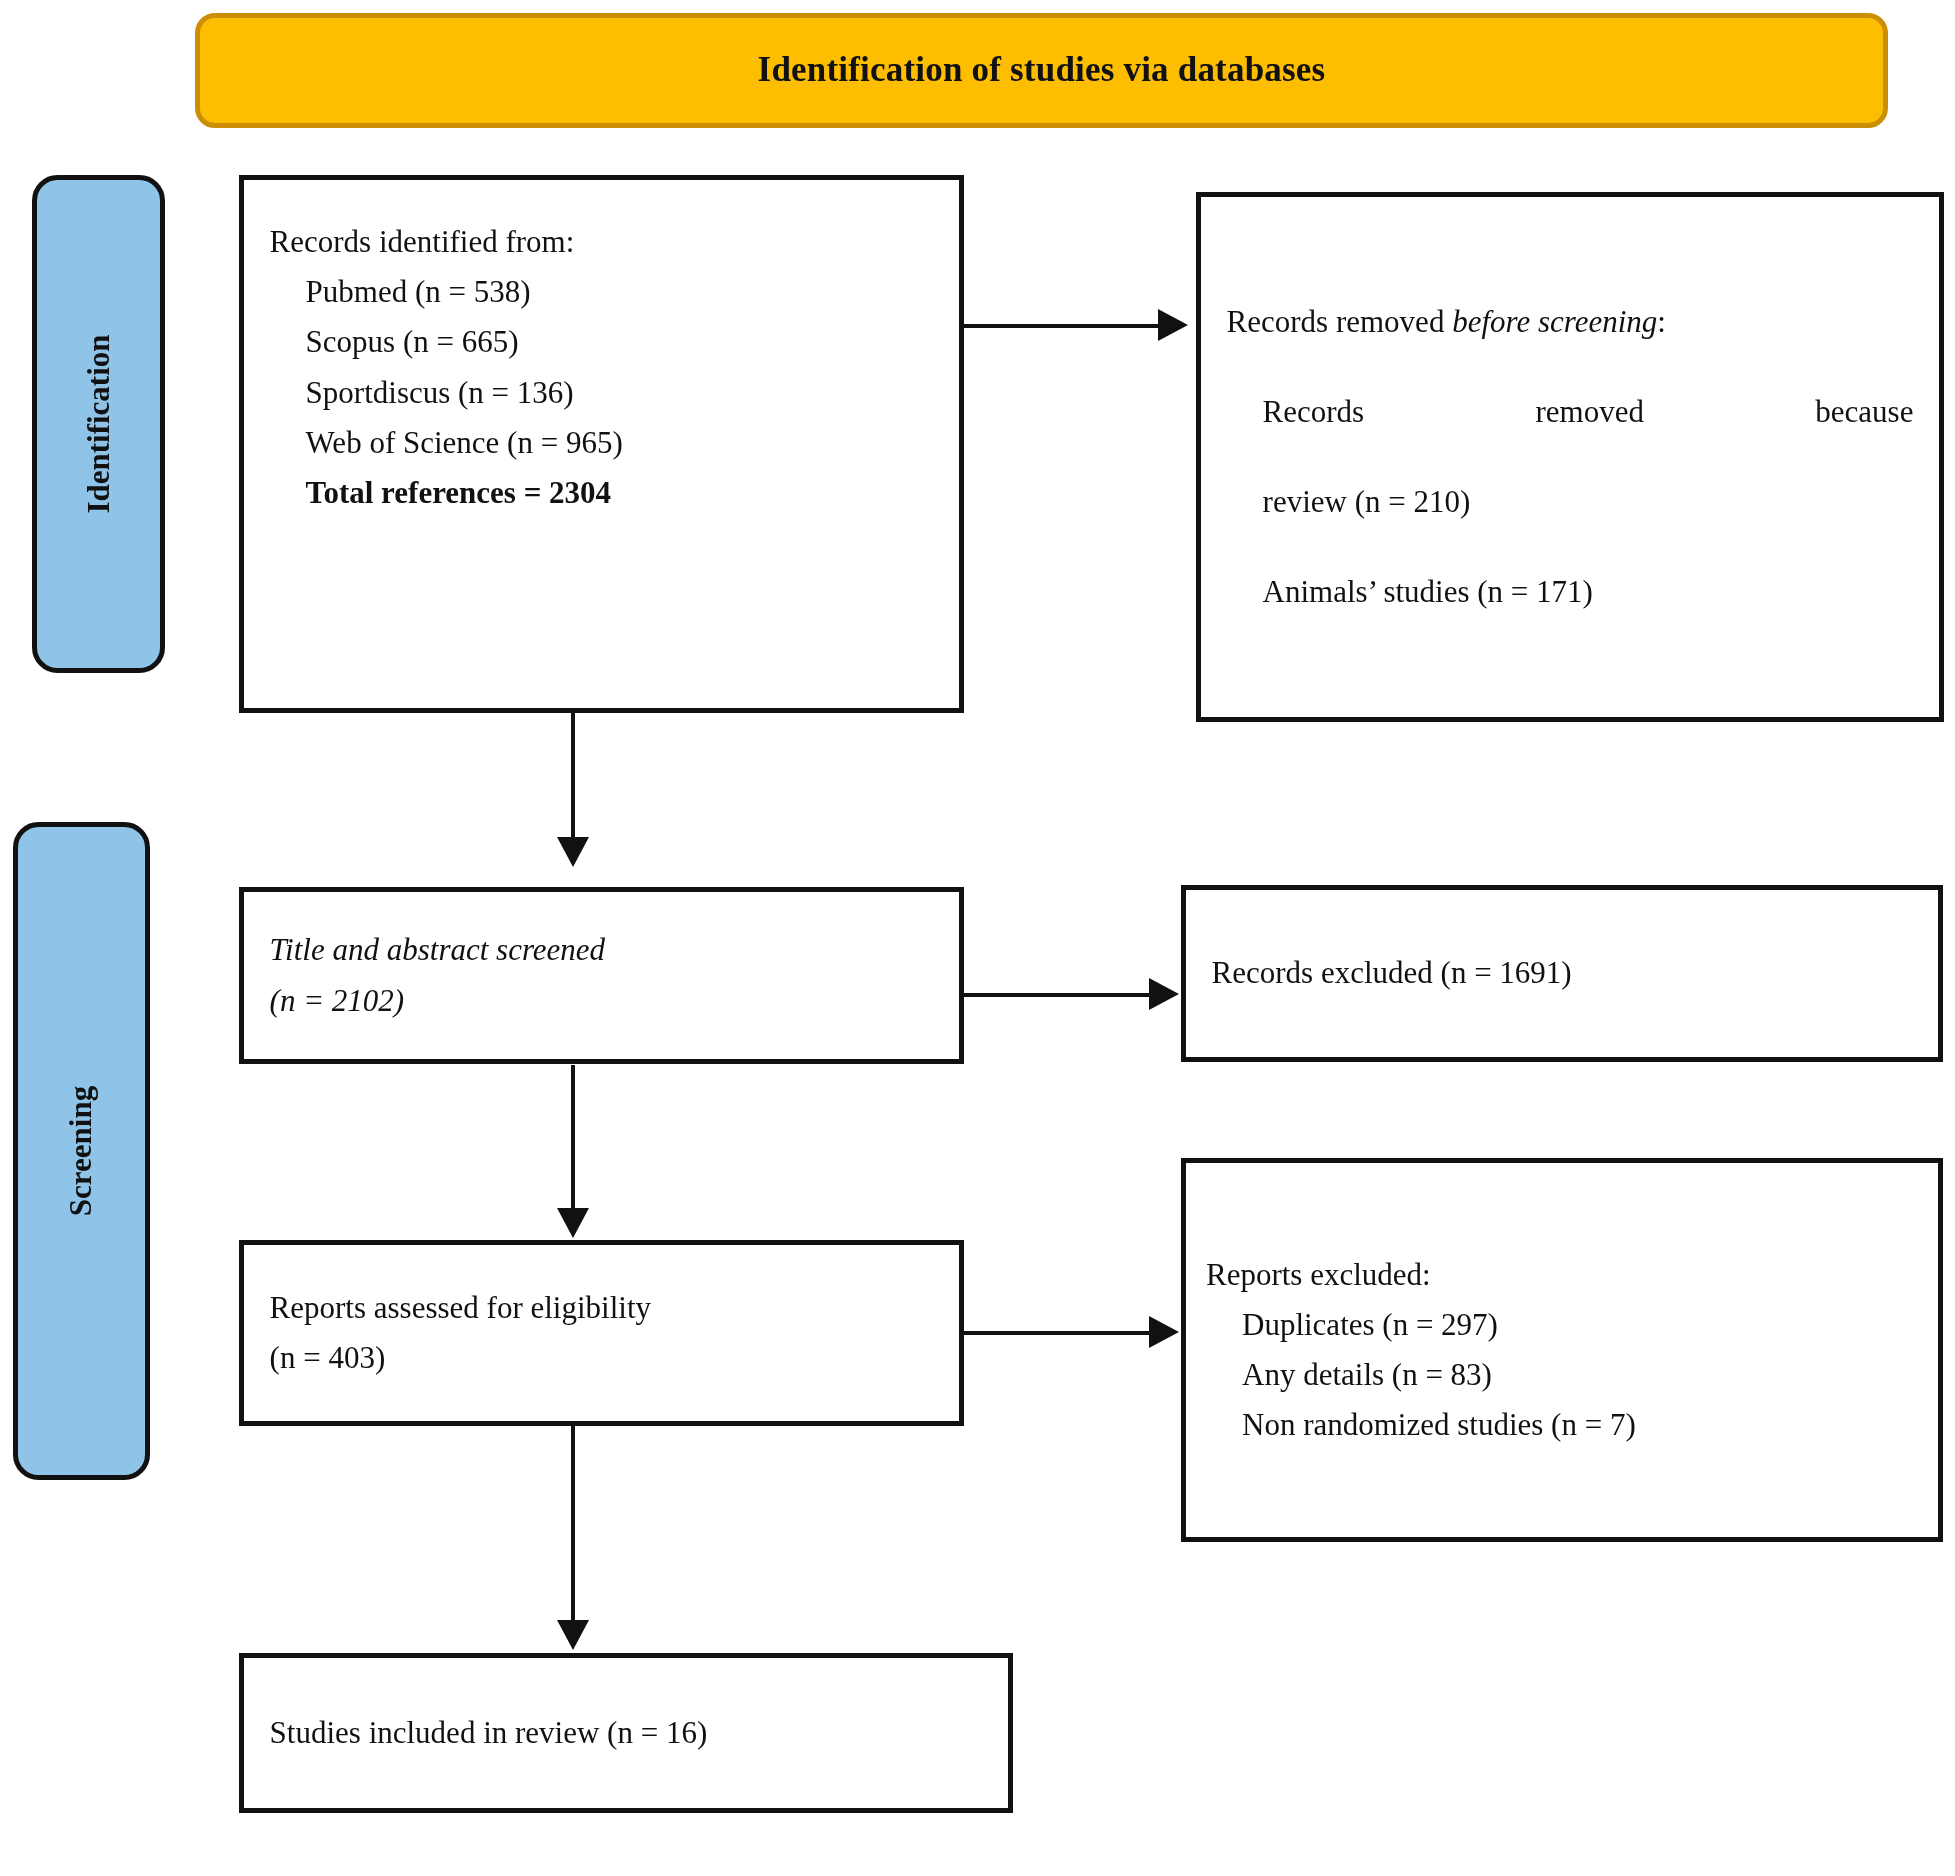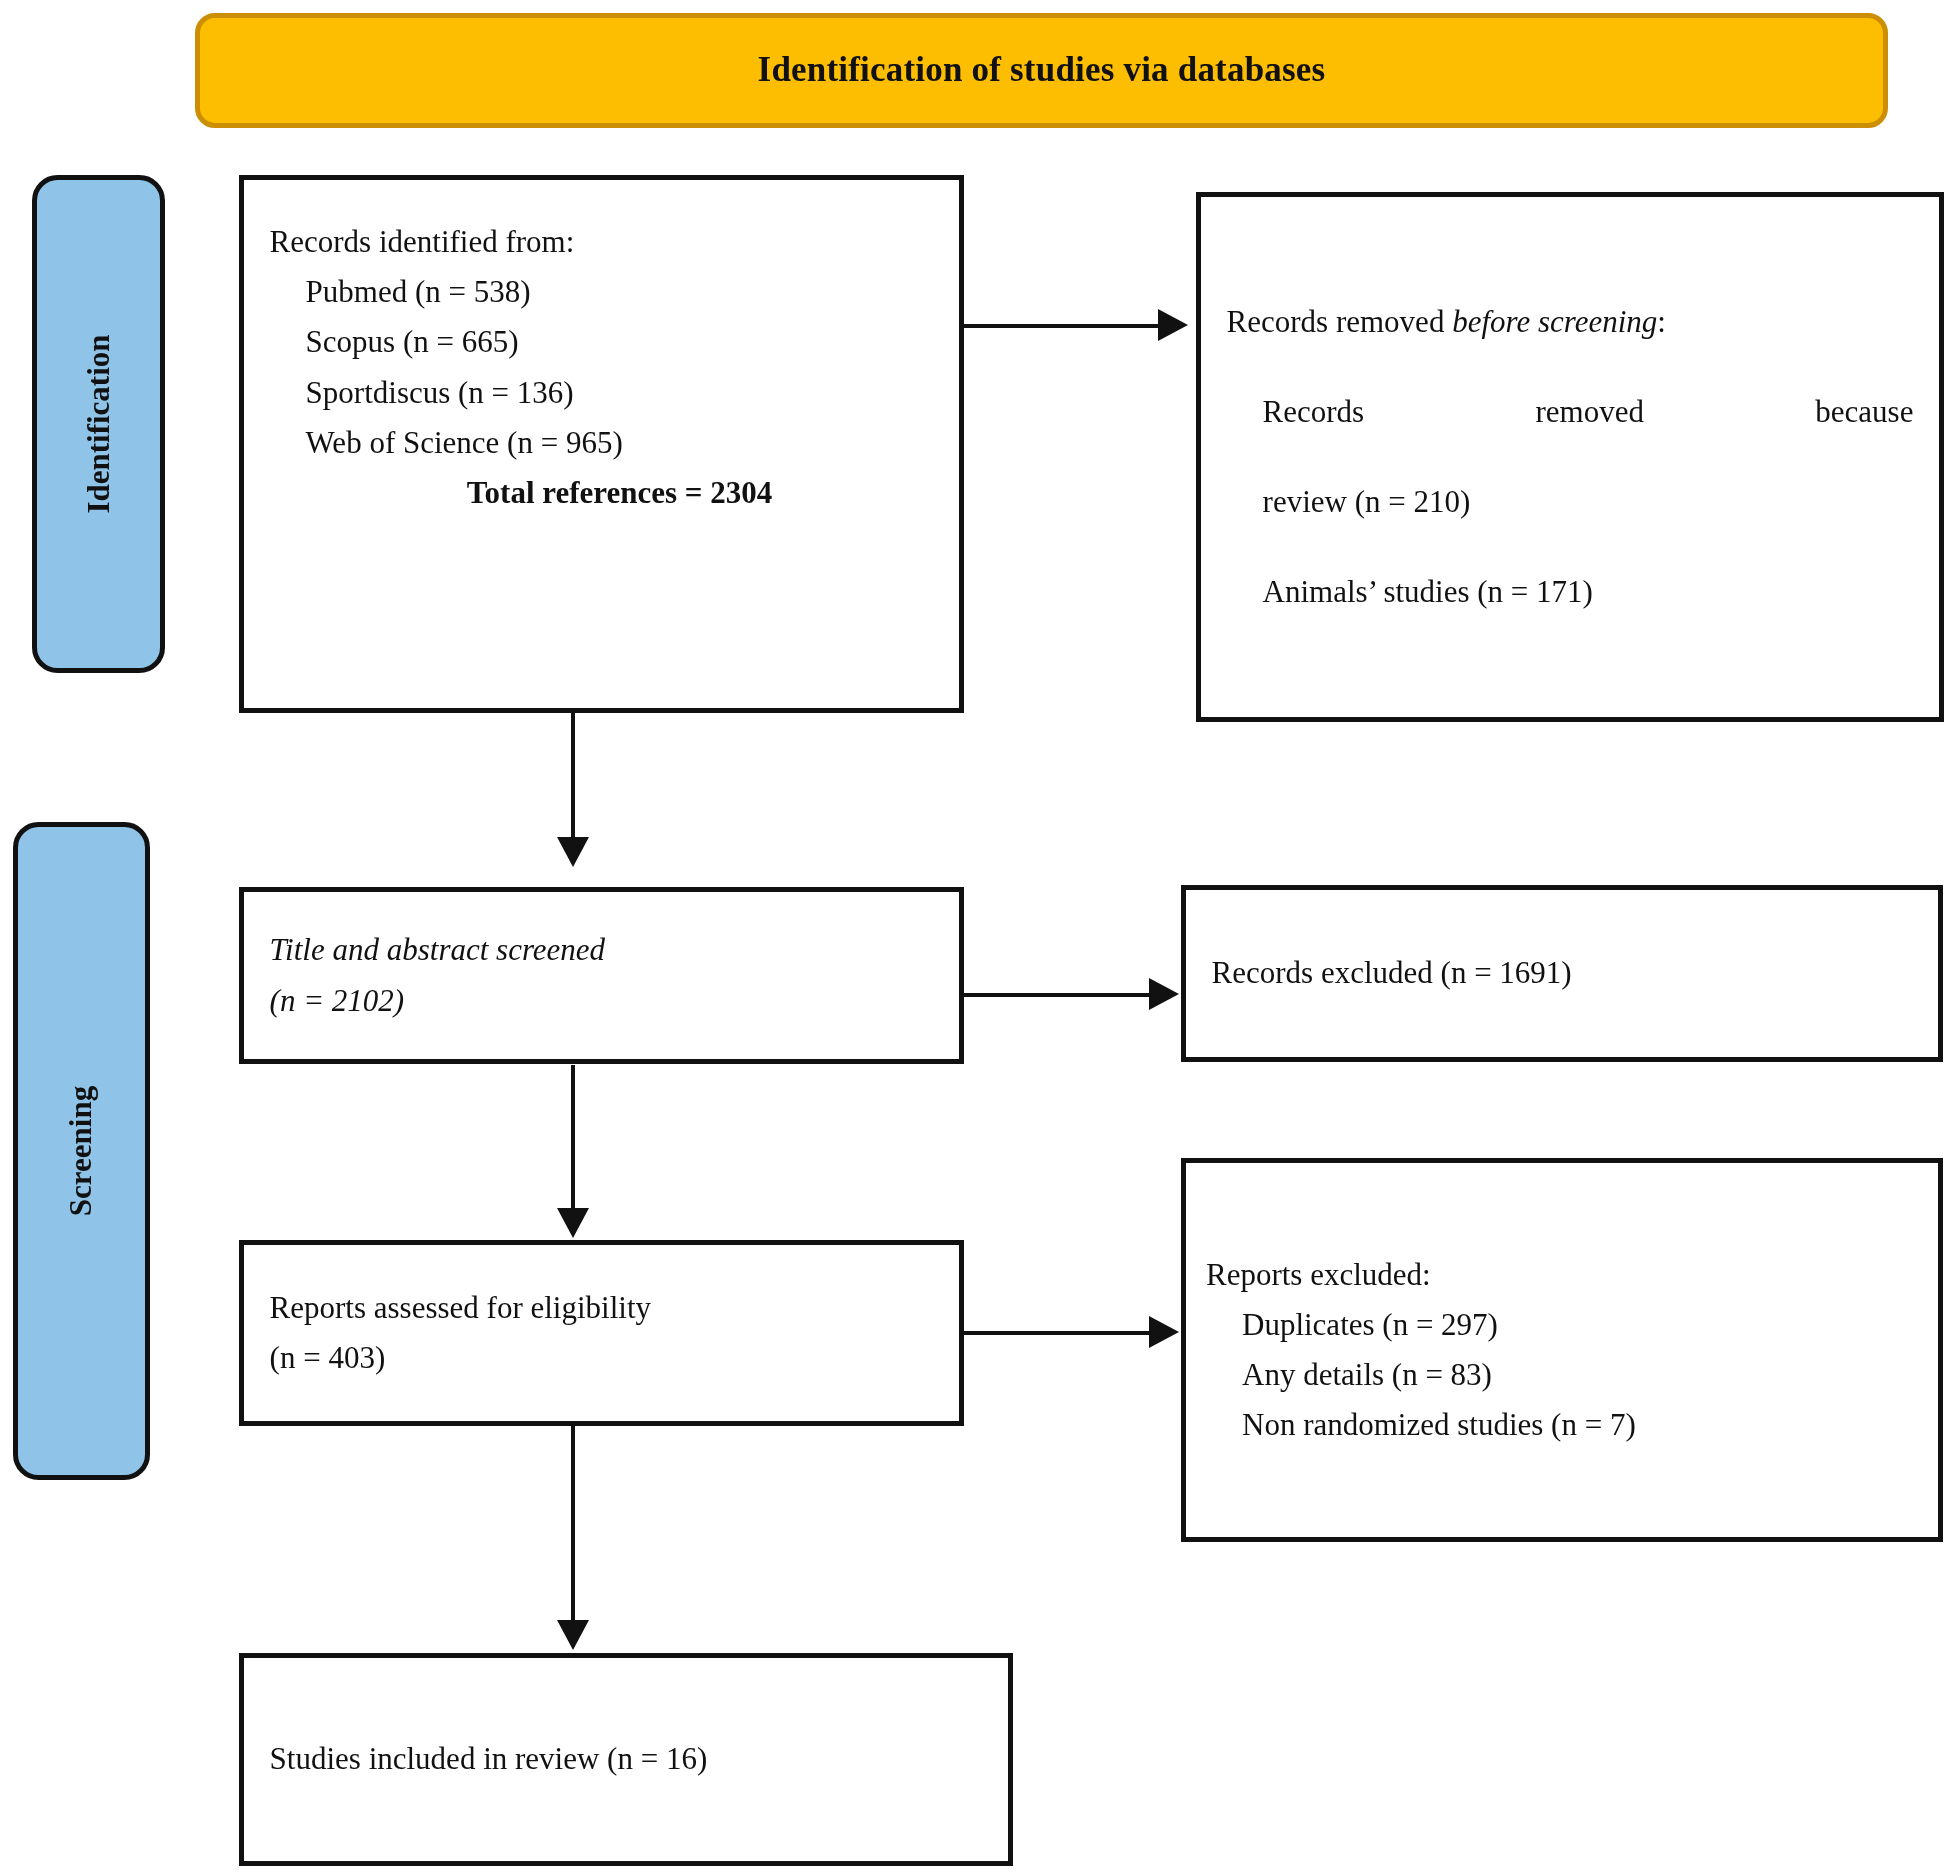--- a/index.html
+++ b/index.html
@@ -87,39 +87,38 @@
     font-size: 31px;
     color: #111111;
     line-height: 1.62;
     white-space: pre-wrap;
   }
   .fbox .line.indent {
     padding-left: 36px;
   }
   .fbox .line.bold {
     font-weight: bold;
-    text-align: center;
   }
   .fbox .line.justified {
     padding-left: 36px;
     text-align: justify;
     text-align-last: justify;
   }
   .fbox .line .ital {
     font-style: italic;
   }
 
   
   #box-identified      { left: 239px;  top: 175px;  width: 725px; height: 538px; }
   #box-removed-before  { left: 1196px; top: 192px;  width: 748px; height: 530px; }
   #box-screened        { left: 239px;  top: 887px; width: 725px; height: 177px; font-style: italic; }
   #box-records-excl    { left: 1181px; top: 885px; width: 762px; height: 177px; }
   #box-eligibility     { left: 239px;  top: 1240px; width: 725px; height: 186px; }
   #box-reports-excl    { left: 1181px; top: 1158px; width: 762px; height: 384px; }
-  #box-included        { left: 239px;  top: 1653px; width: 774px; height: 213px; }
+  #box-included        { left: 239px;  top: 1653px; width: 774px; height: 160px; }
 
   #box-identified  { justify-content: flex-start; padding-top: 37px; }
   #box-removed-before { justify-content: center; gap: 40px; }
   #box-reports-excl { justify-content: center; padding-left: 20px; }
 
   
   .conn-h {
     position: absolute;
     height: 3.5px;
     background: #111111;

